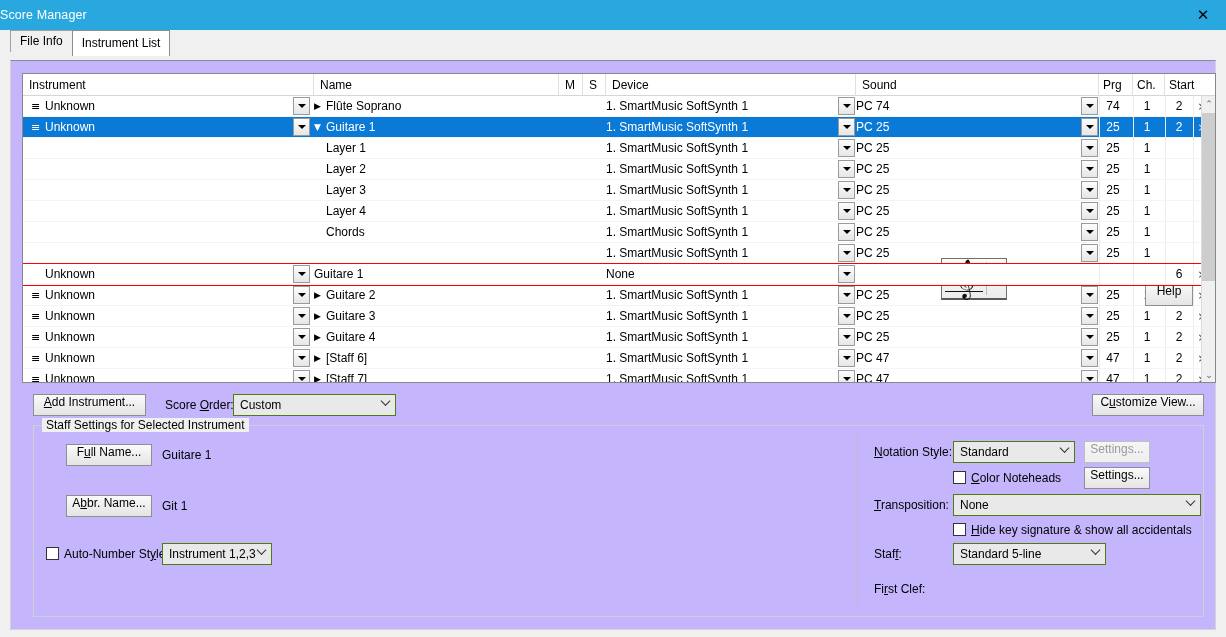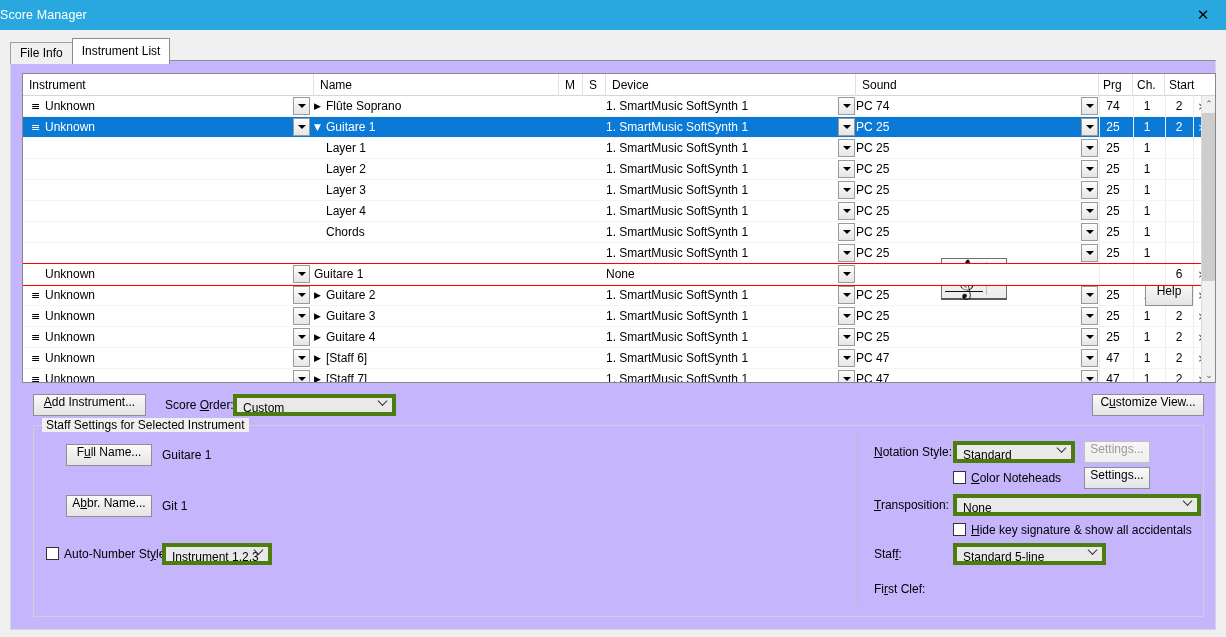--- a/index.html
+++ b/index.html
@@ -24,22 +24,22 @@
   }
   #closebtn{
     position:absolute; right:0; top:0; width:46px; height:30px;
     display:flex; align-items:center; justify-content:center;
     color:#000; font-size:15px; font-family:"DejaVu Sans", sans-serif;
     cursor:default;
   }
 
   
   #tabstrip{
-    position:relative; height:28px; margin-top:6px; padding-left:10px;
-    display:flex; align-items:flex-end;
+    position:relative; height:28px; padding-left:10px;
+    display:flex; 
   }
   .tab{
     height:22px; line-height:21px; padding:0 9px;
     border:1px solid #a0a0a0; border-bottom:none;
     background:#f0f0f0; font-size:12px;
     margin-right:-1px; position:relative; z-index:1;
   }
   .tab.active{
     background:#ffffff; height:26px; line-height:25px; z-index:3;
     border-color:#8d8d8d;
@@ -149,21 +149,21 @@
                  background:linear-gradient(#f5f5f5,#efefef); }
   u{ text-decoration:underline; }
 
   #addInstr{ position:absolute; left:22px; top:333px; width:113px; height:22px; }
   #scoreOrderLbl{ position:absolute; left:154px; top:334px; height:20px;
                   line-height:20px; font-size:12px; }
   #scoreOrderSel{ position:absolute; left:222px; top:333px; width:163px; height:22px; }
   #customizeView{ position:absolute; right:11px; top:333px; width:112px; height:22px; }
 
   .combo{
-    background:#e9e9e9; border:4px solid #4d7c0f;
+    background:#e9e9e9; border:1px solid #4d7c0f;
     font-size:12px; padding:0 20px 0 6px; line-height:20px;
     position:relative; overflow:hidden; white-space:nowrap;
   }
   .combo .chev{
     position:absolute; right:6px; top:50%; margin-top:-2px;
     width:7px; height:7px; border-right:1.4px solid #333;
     border-bottom:1.4px solid #333; transform:translateY(-50%) rotate(45deg);
     margin-top:-4px;
   }
 

